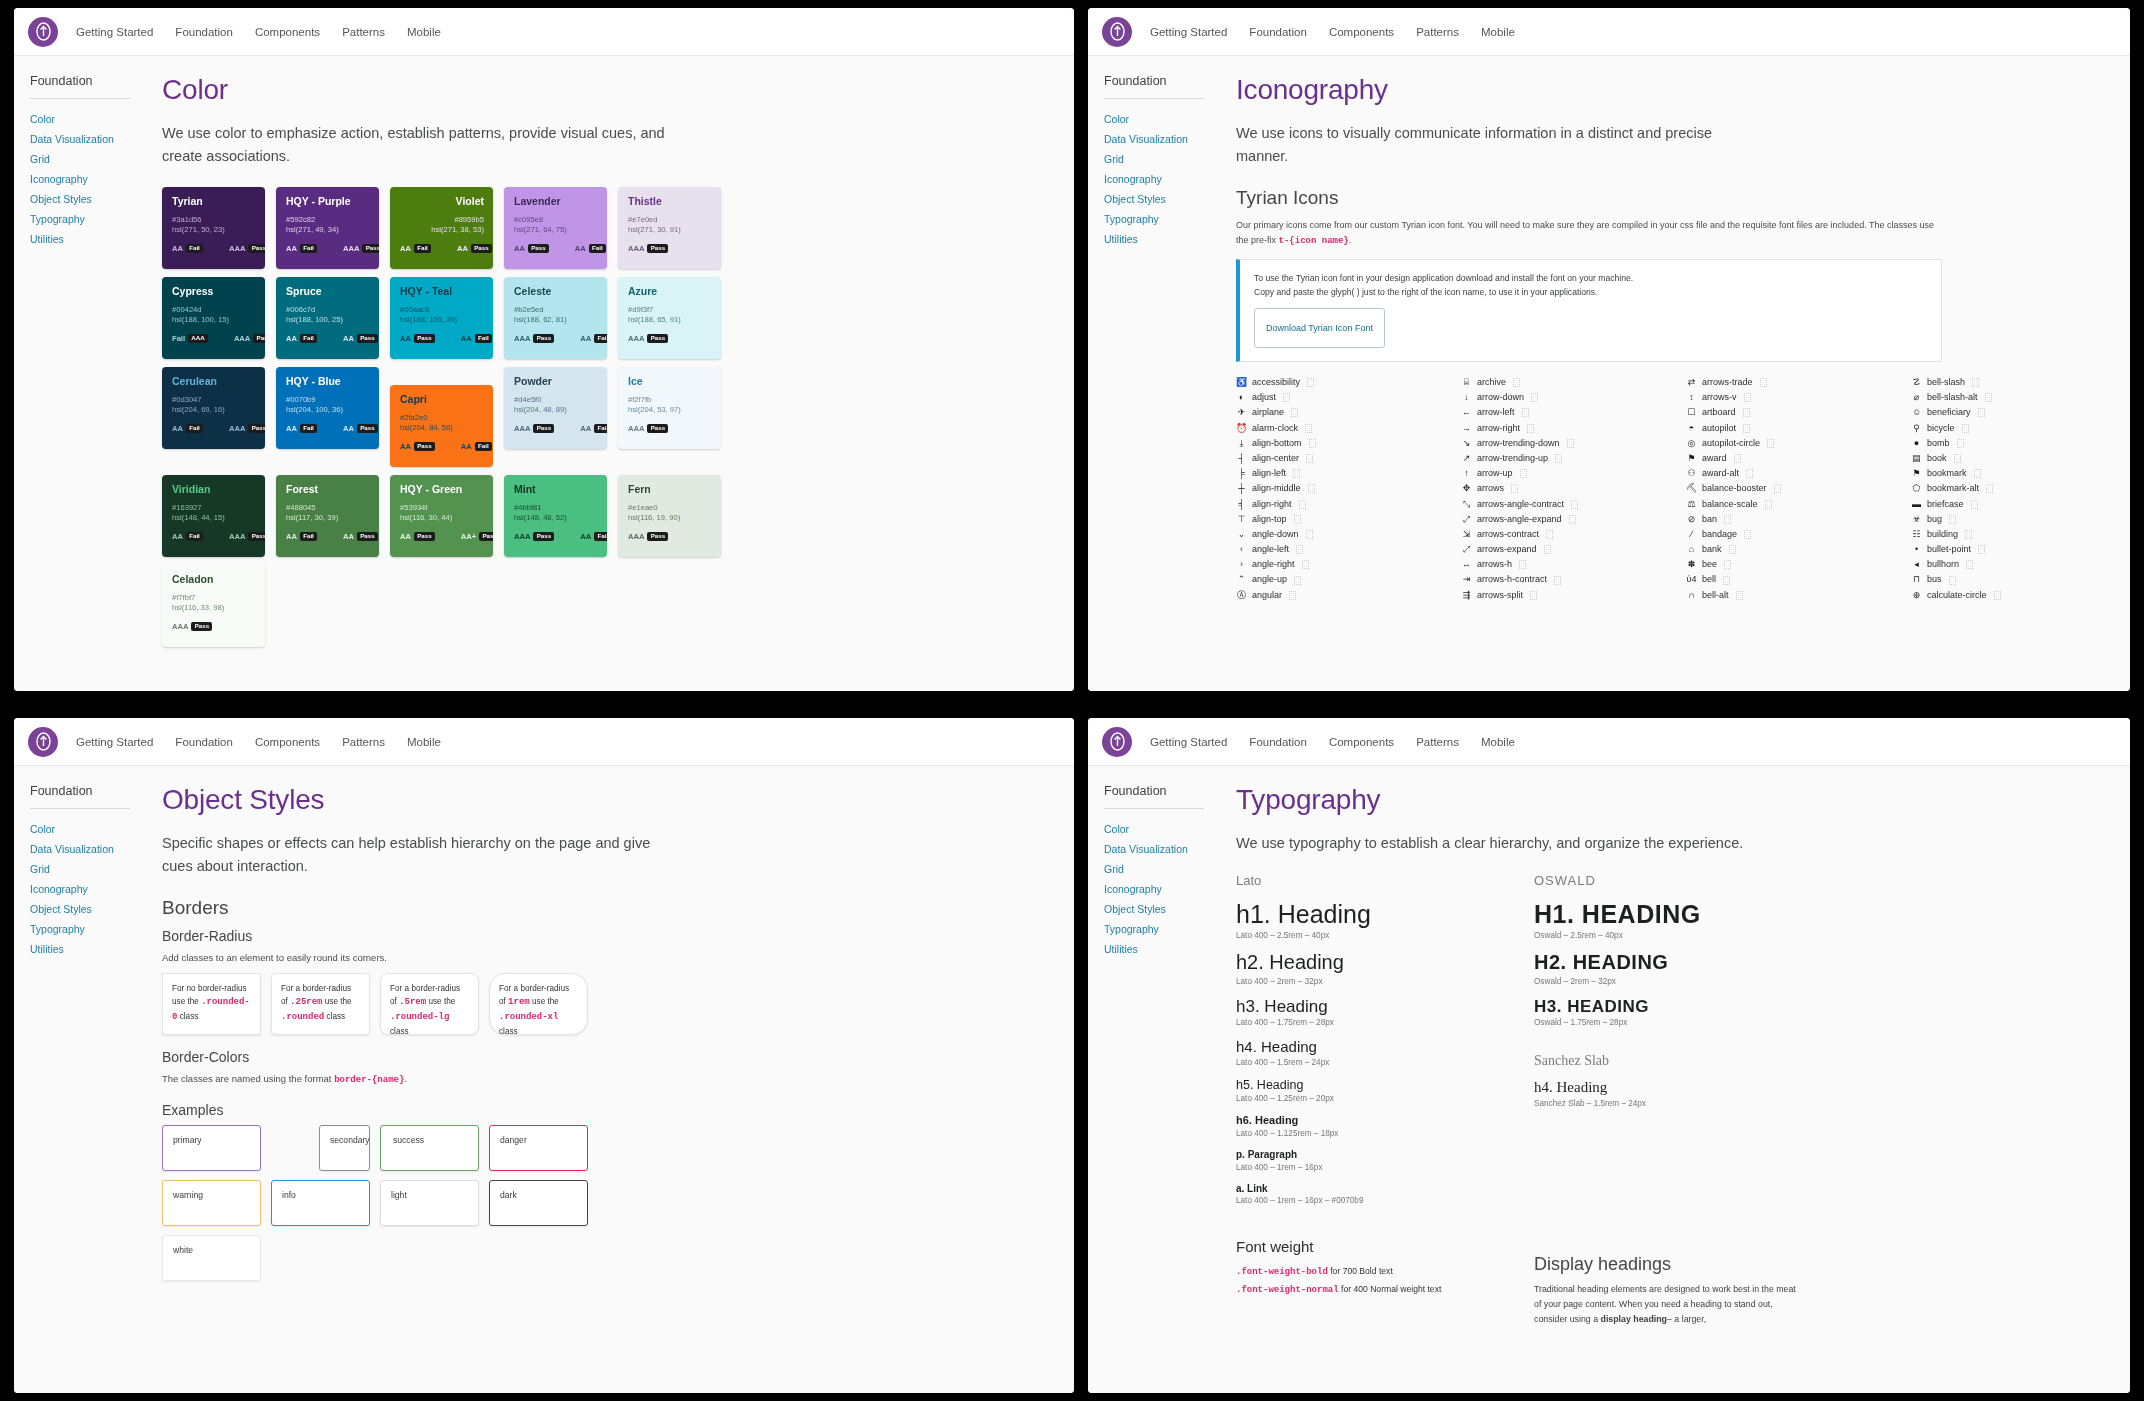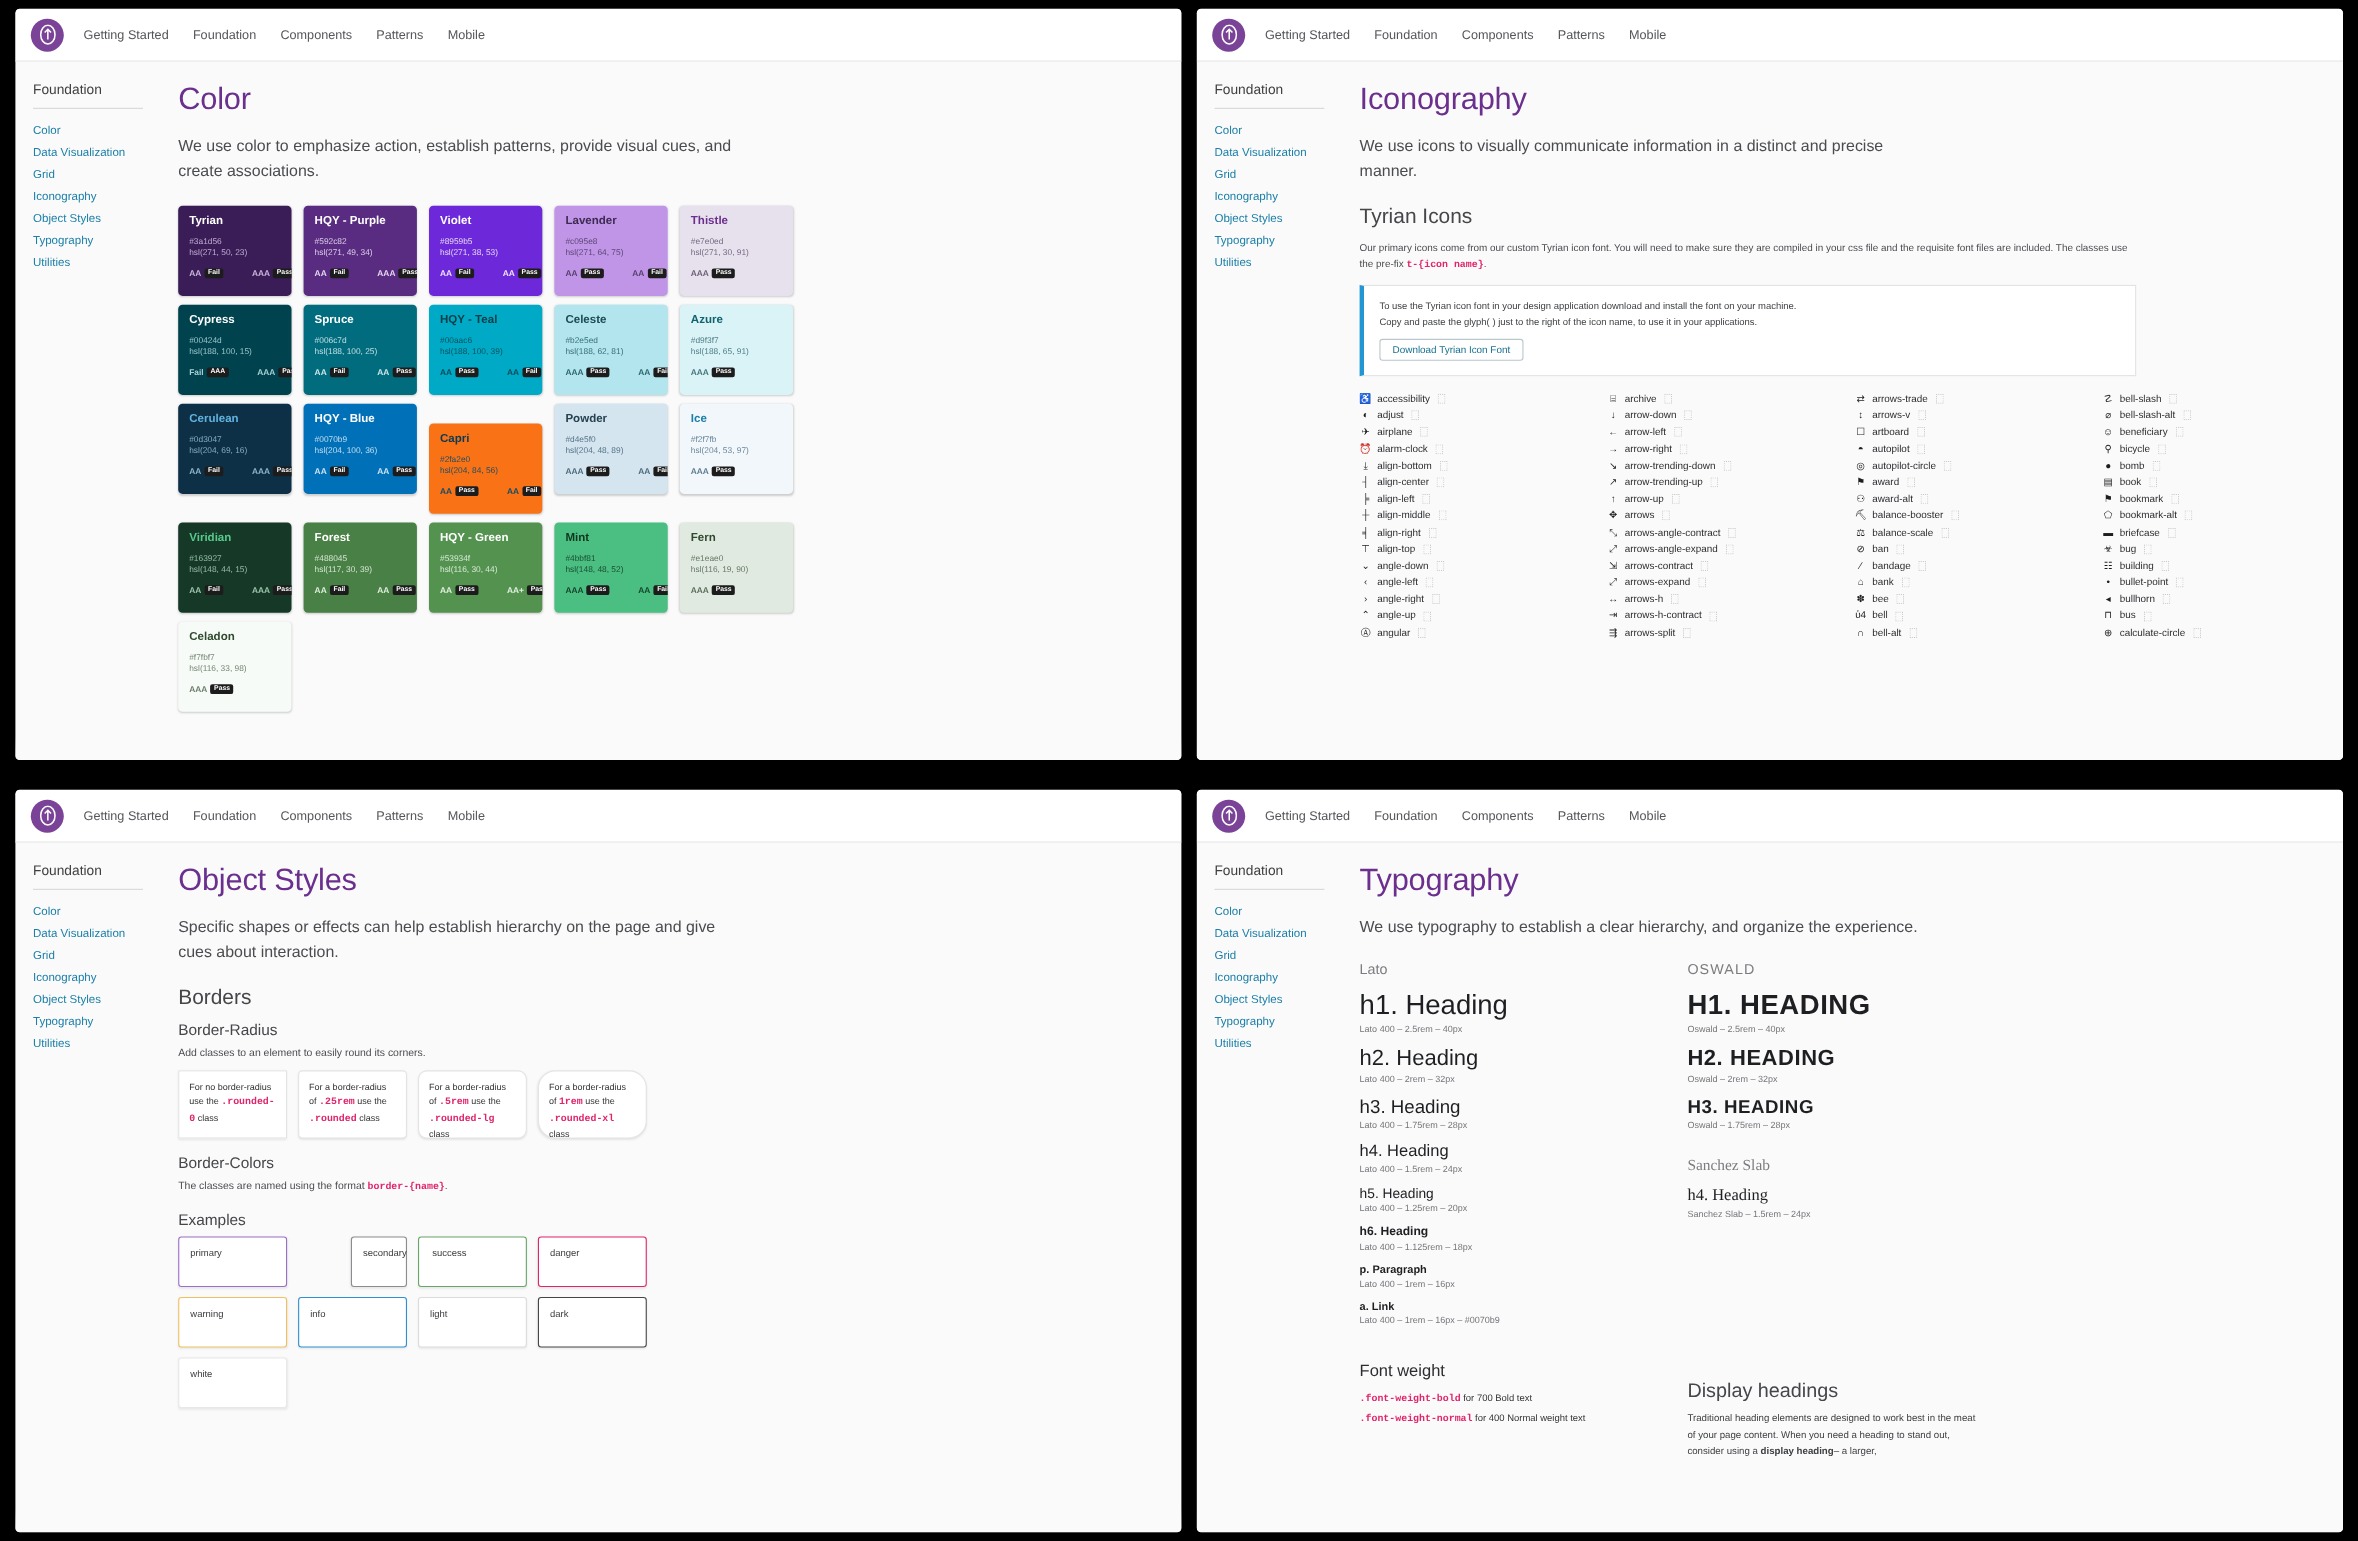--- a/index.html
+++ b/index.html
@@ -105,21 +105,21 @@
   .icon-note { font-size: 9px; color: #4b4c50; line-height: 1.65; margin-bottom: 10px; max-width: 700px; }
   .infobox {
     border: 1px solid #e3e3e3; border-left: 4px solid #2196d3;
     background: #fff; padding: 11px 14px 13px;
     margin-bottom: 13px; max-width: 706px;
   }
   .infobox p { font-size: 8.6px; color: #3f4043; line-height: 1.65; }
   .dlbtn {
     display: inline-block; margin-top: 9px;
     border: 1px solid #b9c6cc; border-radius: 3px; background: #fff;
-    color: #17718f; font-size: 9px; padding: 4px 11px; cursor: pointer;
+    color: #17718f; font-size: 9px; padding: 14px 11px; cursor: pointer;
   }
   .icon-grid {
     display: grid; grid-template-columns: repeat(4, 1fr);
     column-gap: 6px; row-gap: 0px;
   }
   .icon-item {
     display: flex; align-items: center; gap: 5px;
     font-size: 9px; color: #2c2d30; line-height: 15.2px; height: 15.2px;
     white-space: nowrap; cursor: pointer;
   }
@@ -238,21 +238,21 @@
                 <span class="bpair">
                   <span class="blevel" style="color:#e4d8ef">AA</span>
                   <span class="bpill">Fail</span>
                 </span>
                 <span class="bpair">
                   <span class="blevel" style="color:#e4d8ef">AAA</span>
                   <span class="bpill">Pass</span>
                 </span>
               </div>
             </div>
-            <div class="swatch" style="background: #6d28d9;">
+            <div class="swatch" style="background: #4d7c0f; text-align: right;">
               <div class="sw-name" style="color:#ffffff">Violet</div>
               <div class="sw-hex" style="color:#efe6f7">#8959b5</div>
               <div class="sw-hsl" style="color:#efe6f7">hsl(271, 38, 53)</div>
               <div class="sw-badges">
                 <span class="bpair">
                   <span class="blevel" style="color:#efe6f7">AA</span>
                   <span class="bpill">Fail</span>
                 </span>
                 <span class="bpair">
                   <span class="blevel" style="color:#efe6f7">AA</span>

